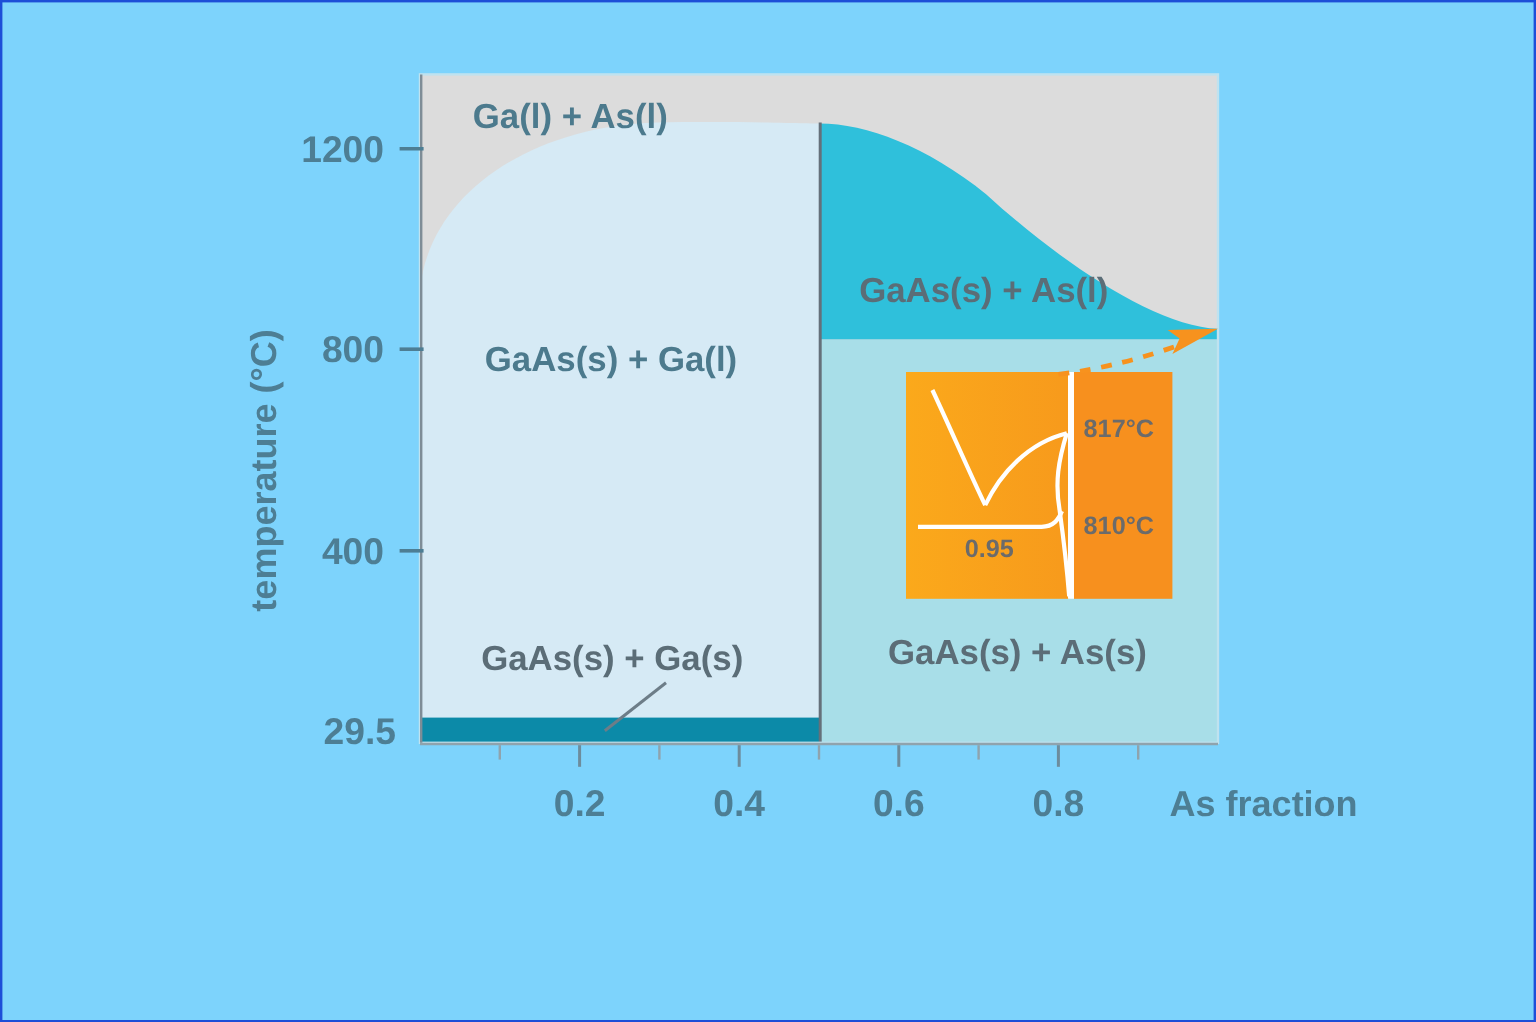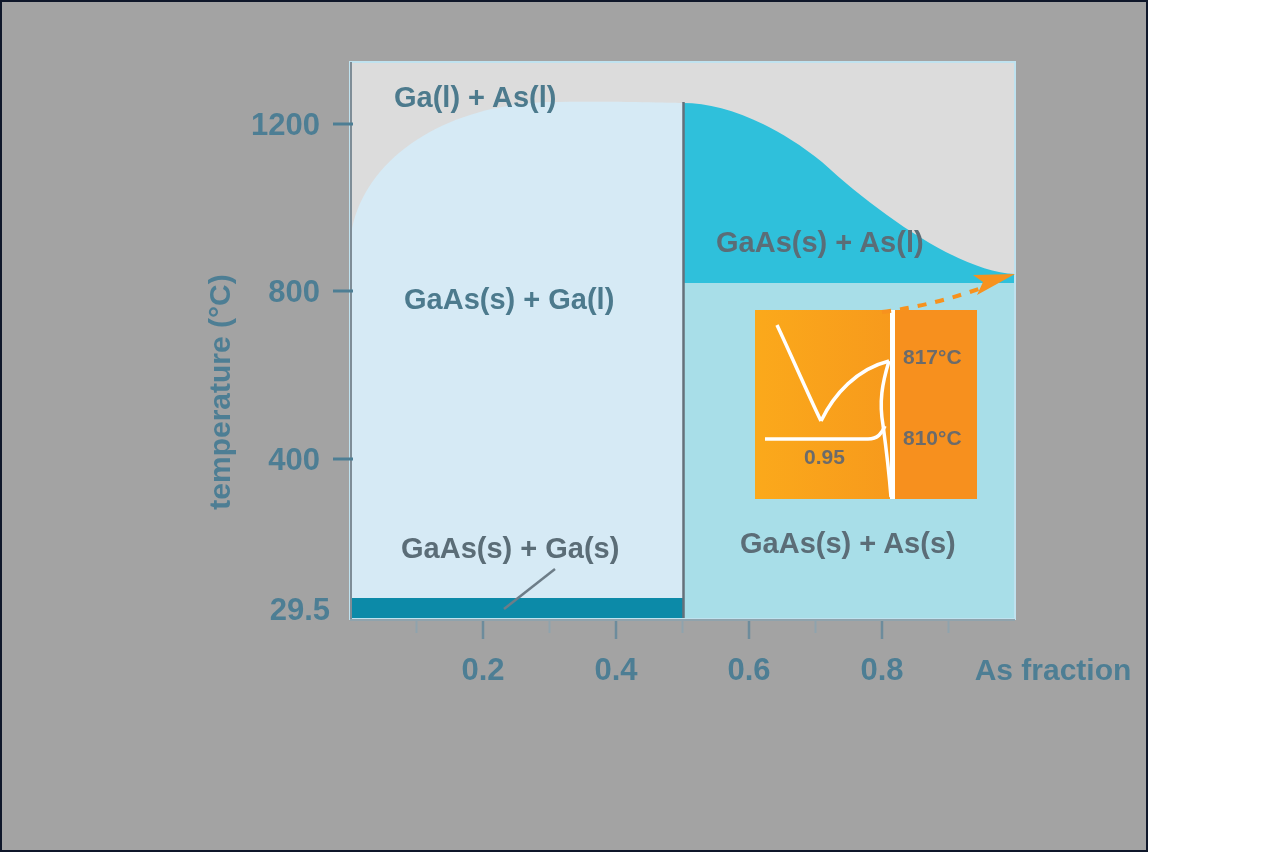--- a/index.html
+++ b/index.html
@@ -8,25 +8,25 @@
     background: #ffffff;
   }
   body {
     width: 1280px;
     height: 852px;
     font-family: "Liberation Sans", sans-serif;
     overflow: hidden;
   }
   #page {
     position: relative;
-    width: 1148px;
+    width: 1280px;
     height: 852px;
-    background: #a3a3a3;
+    background: #7dd3fc;
     box-sizing: border-box;
-    border: 2px solid #0f172a;
+    border: 2px solid #1d4ed8;
   }
   #figure {
     position: absolute;
     left: 0;
     top: 0;
     width: 1280px;
     height: 852px;
   }
   .svg-layer {
     position: absolute;

